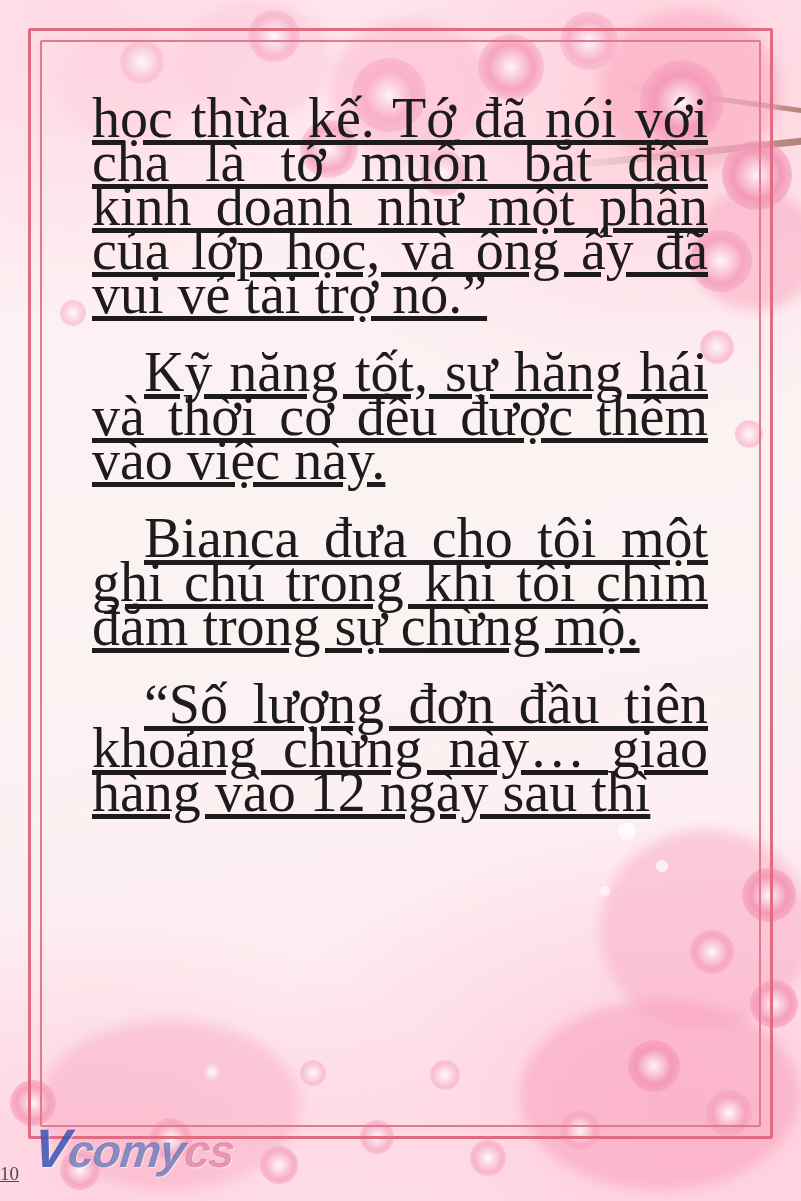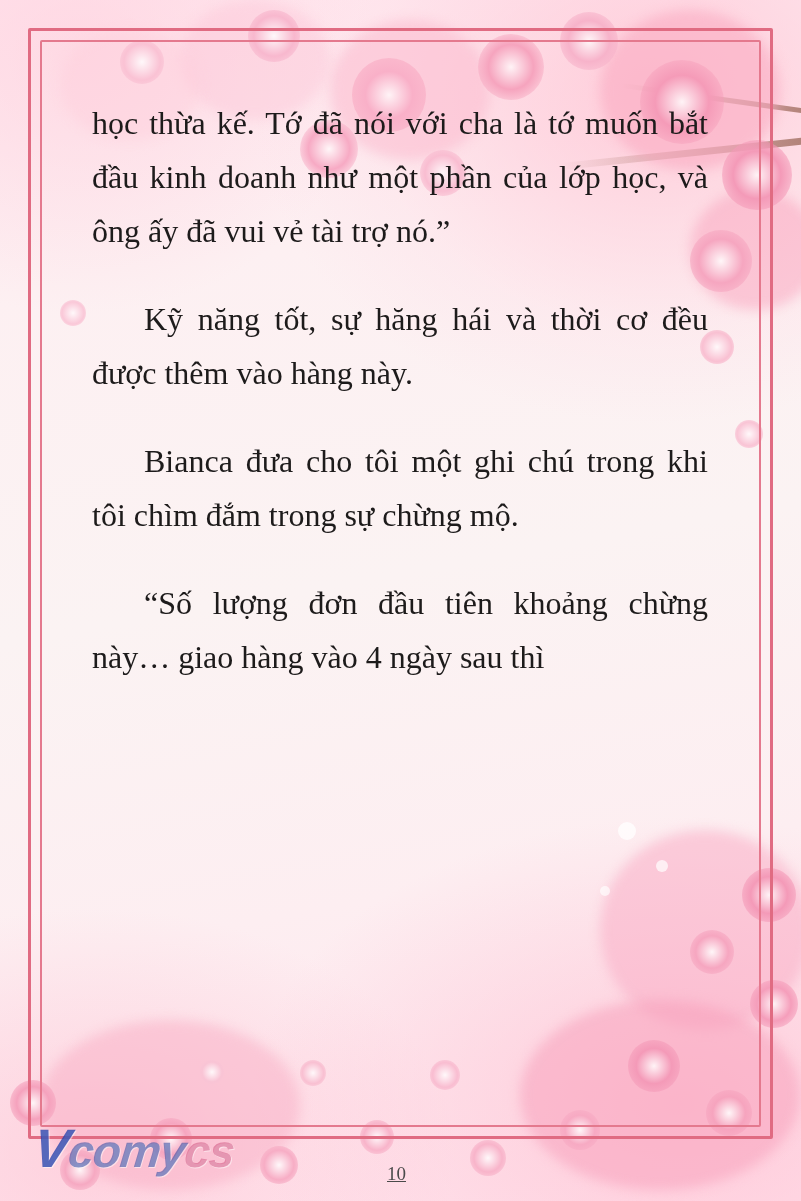--- a/index.html
+++ b/index.html
@@ -62,38 +62,39 @@
     border-radius: 2px;
   }
 
   
   .content {
     position: absolute;
     left: 92px;
     top: 96px;
     width: 616px;
     color: #1d1b1b;
-    font-size: 32px;
-    line-height: 54px;
+    font-size: 56px;
+    line-height: 44px;
+    text-decoration: underline;
   }
   p.para {
     margin: 0 0 34px 0;
     text-align: justify;
     text-justify: inter-word;
   }
   p.para:last-child { margin-bottom: 0; }
   p.indent { text-indent: 52px; }
 
   
   .page-number {
     position: absolute;
     left: 0;
     right: 8px;
     bottom: 16px;
-    text-align: center;
+    text-align: left;
     font-size: 19px;
     color: #4a4a4a;
     font-family: "Liberation Serif", serif;
     text-decoration: underline;
   }
 
   
   .watermark {
     position: absolute;
     left: 34px;
@@ -170,23 +171,23 @@
     <div class="blossom" style="left:618px; top:822px; width:18px; height:18px; background:rgba(255,255,255,0.75);"></div>
     <div class="blossom" style="left:656px; top:860px; width:12px; height:12px; background:rgba(255,255,255,0.7);"></div>
     <div class="blossom" style="left:600px; top:886px; width:10px; height:10px; background:rgba(255,255,255,0.65);"></div>
   </div>
 
   <div class="frame-outer"></div>
   <div class="frame-inner"></div>
 
   <div class="content">
     <p class="para">học thừa kế. Tớ đã nói với cha là tớ muốn bắt đầu kinh doanh như một phần của lớp học, và ông ấy đã vui vẻ tài trợ nó.”</p>
-    <p class="para indent">Kỹ năng tốt, sự hăng hái và thời cơ đều được thêm vào hàng này.</p>
+    <p class="para indent">Kỹ năng tốt, sự hăng hái và thời cơ đều được thêm vào việc này.</p>
     <p class="para indent">Bianca đưa cho tôi một ghi chú trong khi tôi chìm đắm trong sự chừng mộ.</p>
-    <p class="para indent">“Số lượng đơn đầu tiên khoảng chừng này… giao hàng vào 4 ngày sau thì</p>
+    <p class="para indent">“Số lượng đơn đầu tiên khoảng chừng này… giao hàng vào 12 ngày sau thì</p>
   </div>
 
   <div class="watermark">
     <span class="wm-v">V</span><span>comy</span><span class="wm-tail">cs</span>
   </div>
 
   <div class="page-number">10</div>
 </div>
 
 </body></html>

